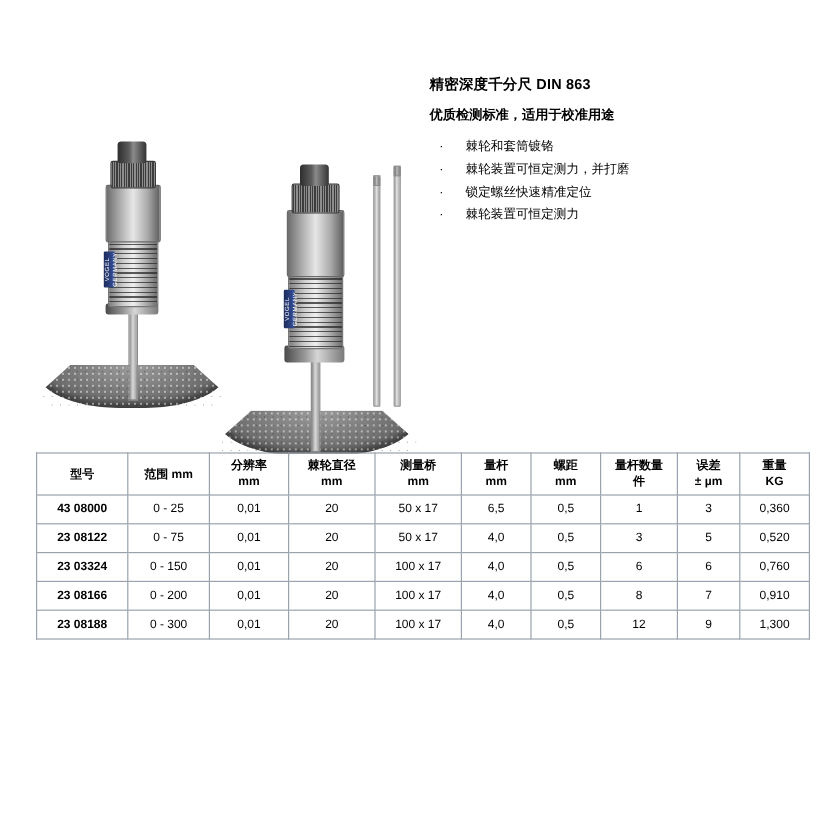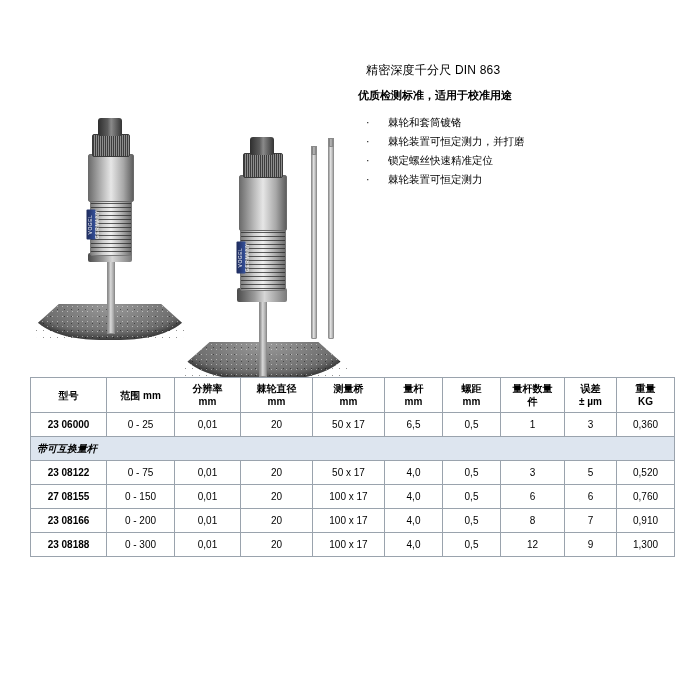--- a/index.html
+++ b/index.html
@@ -131,22 +131,22 @@
 
   
   .textblock {
     position: absolute;
     left: 358px;
     top: 62px;
     width: 330px;
   }
   .prod-title {
     font-size: 12px;
-    font-weight: normal;
-    margin: 0 0 9px 8px;
+    font-weight: bold;
+    margin: 0 0 9px 0;
     letter-spacing: .2px;
   }
   .prod-sub {
     font-size: 11px;
     margin: 0 0 10px 0;
     font-weight: bold;
   }
   ul.features {
     list-style: none;
     margin: 0;
@@ -321,50 +321,47 @@
           <div>± µm</div>
         </th>
         <th>
           <div>重量</div>
           <div>KG</div>
         </th>
       </tr>
     </thead>
     <tbody>
       <tr>
-        <td class="code">23 06000</td>
+        <td class="code">43 08000</td>
         <td class="leftcell">0 - 25</td>
         <td>0,01</td>
         <td>20</td>
         <td>50 x 17</td>
         <td>6,5</td>
         <td>0,5</td>
         <td>1</td>
         <td>3</td>
         <td>0,360</td>
       </tr>
 
-      <tr class="section">
-        <td colspan="10">带可互换量杆</td>
-      </tr>
 
       <tr>
         <td class="code">23 08122</td>
         <td class="leftcell">0 - 75</td>
         <td>0,01</td>
         <td>20</td>
         <td>50 x 17</td>
         <td>4,0</td>
         <td>0,5</td>
         <td>3</td>
         <td>5</td>
         <td>0,520</td>
       </tr>
       <tr>
-        <td class="code">27 08155</td>
+        <td class="code">23 03324</td>
         <td class="leftcell">0 - 150</td>
         <td>0,01</td>
         <td>20</td>
         <td>100 x 17</td>
         <td>4,0</td>
         <td>0,5</td>
         <td>6</td>
         <td>6</td>
         <td>0,760</td>
       </tr>

